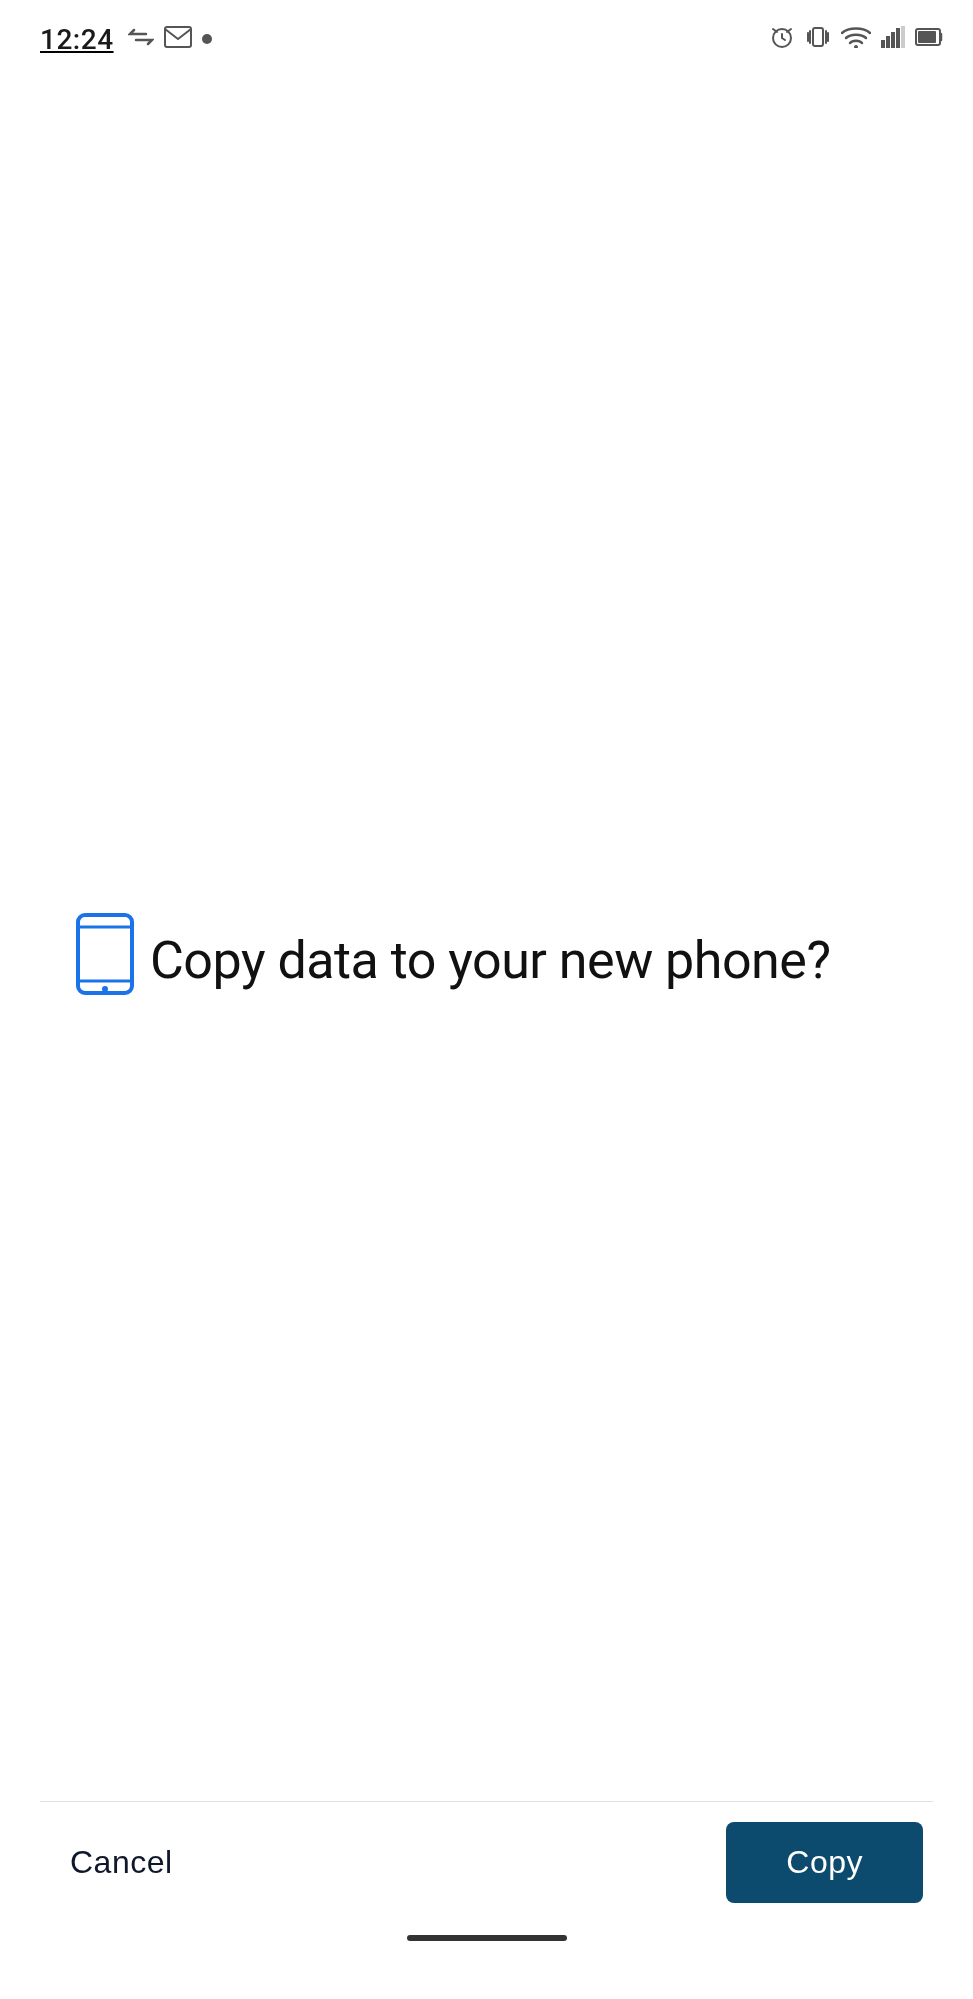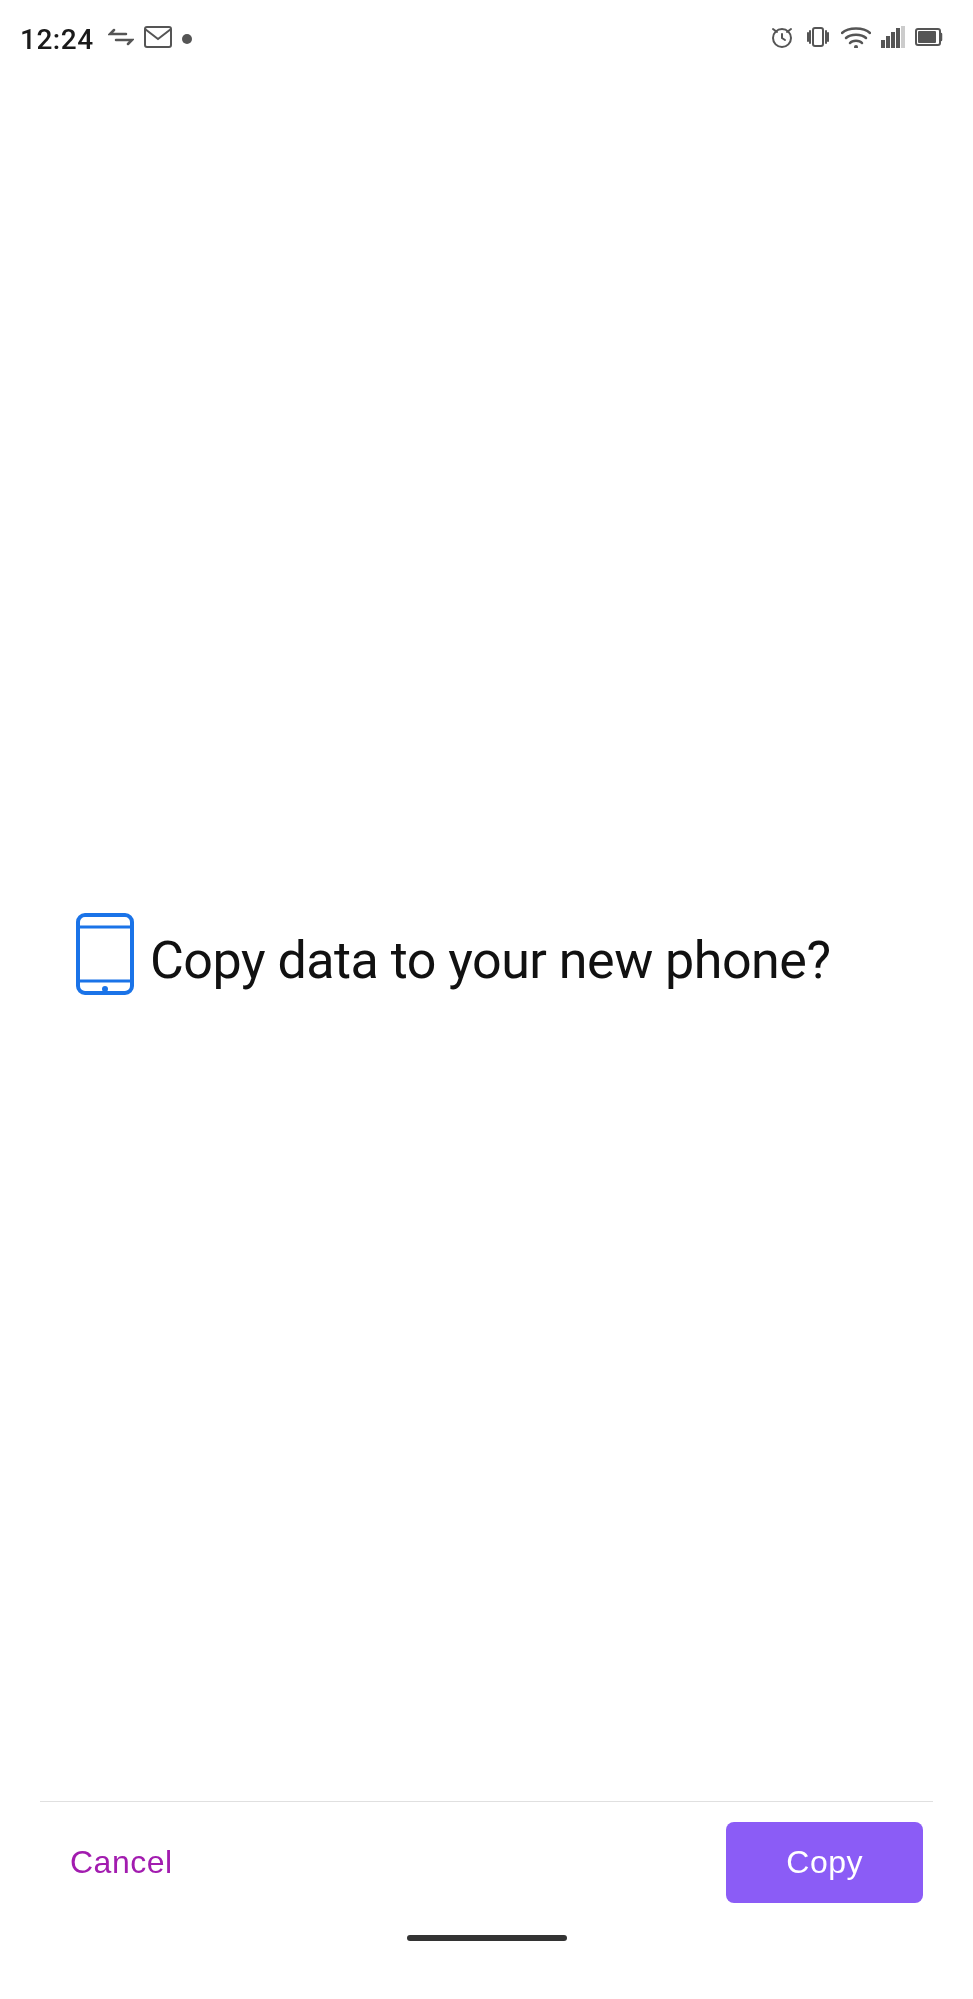--- a/index.html
+++ b/index.html
@@ -16,22 +16,23 @@
       display: flex;
       flex-direction: column;
       overflow: hidden;
     }
 
     
     .status-bar {
       display: flex;
       justify-content: space-between;
       align-items: center;
-      padding: 18px 28px 10px 20px;
+      padding: 18px 28px 10px 40px;
       height: 70px;
+      text-decoration: underline;
     }
 
     .status-bar-left {
       display: flex;
       align-items: center;
       gap: 14px;
     }
 
     .status-time {
       font-size: 28px;
@@ -92,30 +93,30 @@
       display: flex;
       justify-content: space-between;
       align-items: center;
       padding: 20px 10px;
       border-top: 1px solid #e0e0e0;
     }
 
     .cancel-button {
       background: none;
       border: none;
-      color: #a21caf;
+      color: #0f172a;
       font-size: 32px;
       font-weight: 500;
       cursor: pointer;
       padding: 18px 20px;
       letter-spacing: 0.5px;
     }
 
     .copy-button {
-      background-color: #8b5cf6;
+      background-color: #0c4a6e;
       border: none;
       color: #ffffff;
       font-size: 32px;
       font-weight: 500;
       cursor: pointer;
       padding: 22px 60px;
       border-radius: 8px;
       letter-spacing: 0.5px;
     }
 

